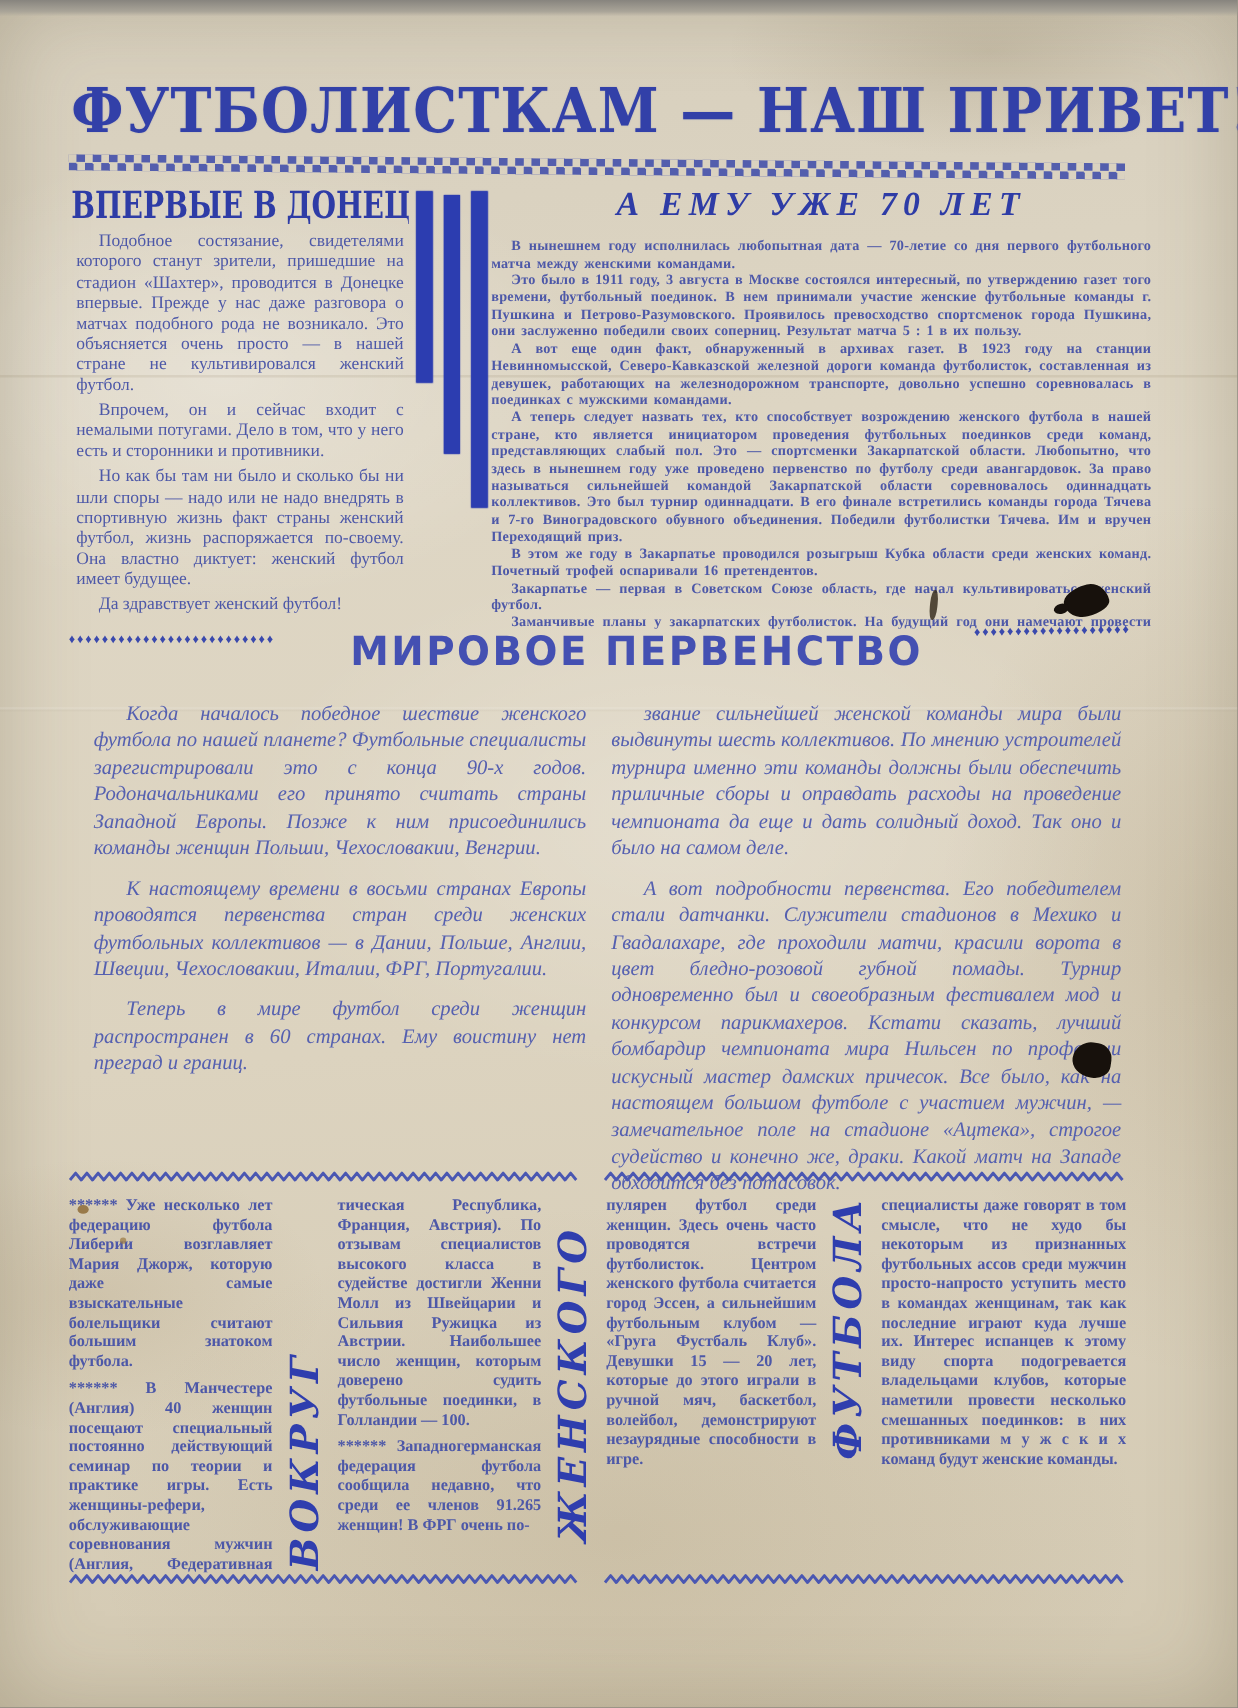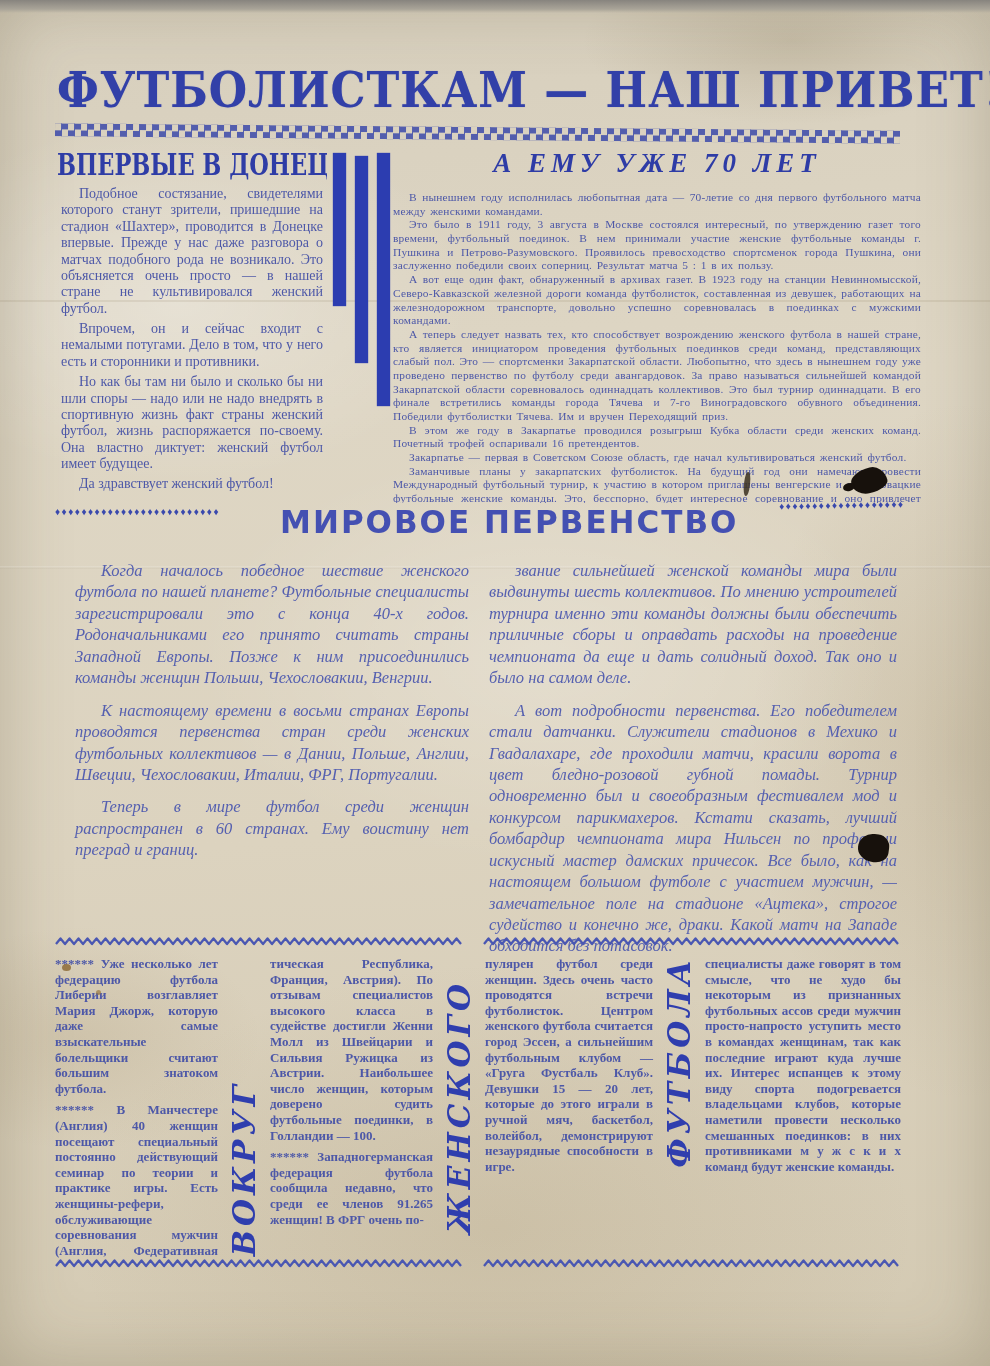--- a/index.html
+++ b/index.html
@@ -56,21 +56,21 @@
   .bars i:nth-child(2){height:207px;margin-top:3px;}
   .bars i:nth-child(3){height:253px;}
 
   
   .col-70let{position:absolute;top:148px;left:393px;width:528px;height:355px;overflow:hidden;}
   .col-70let h2{
     margin:0 0 12px 0;text-align:center;
     font-family:"Liberation Serif", serif;font-weight:700;font-style:italic;
     font-size:27px;letter-spacing:5px;color:#2e3ca6;white-space:nowrap;
   }
-  .col-70let p{font-size:11.4px;line-height:1.2;text-align:justify;text-indent:16px;margin:0;letter-spacing:.2px;word-spacing:1.5px;}
+  .col-70let p{font-size:11.4px;line-height:1.2;text-align:justify;text-indent:16px;margin:0;letter-spacing:.2px;word-spacing:1.5px;font-weight:bold;}
 
   
   .world-head{position:absolute;top:498px;left:55px;width:850px;display:flex;align-items:flex-start;}
   .diamonds{font-size:10px;letter-spacing:1.5px;color:#3a49ad;white-space:nowrap;overflow:hidden;}
   .d-left{width:250px;margin-top:8px;}
   .d-right{width:185px;margin-top:2px;transform:rotate(-1deg);text-align:right;}
   .world-head h2{
     flex:1;margin:6px 0 0 0;text-align:center;
     font-family:"DejaVu Sans", sans-serif;font-weight:700;
     font-size:31px;letter-spacing:2px;color:#4450b2;transform:scaleY(1.04);white-space:nowrap;
@@ -157,21 +157,21 @@
   </div>
 
   <div class="world-head">
     <span class="diamonds d-left">♦♦♦♦♦♦♦♦♦♦♦♦♦♦♦♦♦♦♦♦♦♦♦♦♦</span>
     <h2>МИРОВОЕ ПЕРВЕНСТВО</h2>
     <span class="diamonds d-right">♦♦♦♦♦♦♦♦♦♦♦♦♦♦♦♦♦♦♦</span>
   </div>
 
   <div class="world-cols">
     <div class="wc wc-l">
-      <p>Когда началось победное шествие женского футбола по нашей планете? Футбольные специалисты зарегистрировали это с конца 40-х годов. Родоначальниками его принято считать страны Западной Европы. Позже к ним присоединились команды женщин Польши, Чехословакии, Венгрии.</p>
+      <p>Когда началось победное шествие женского футбола по нашей планете? Футбольные специалисты зарегистрировали это с конца 90-х годов. Родоначальниками его принято считать страны Западной Европы. Позже к ним присоединились команды женщин Польши, Чехословакии, Венгрии.</p>
       <p>К настоящему времени в восьми странах Европы проводятся первенства стран среди женских футбольных коллективов — в Дании, Польше, Англии, Швеции, Чехословакии, Италии, ФРГ, Португалии.</p>
       <p>Теперь в мире футбол среди женщин распространен в 60 странах. Ему воистину нет преград и границ.</p>
     </div>
     <div class="wc wc-r">
       <p>звание сильнейшей женской команды мира были выдвинуты шесть коллективов. По мнению устроителей турнира именно эти команды должны были обеспечить приличные сборы и оправдать расходы на проведение чемпионата да еще и дать солидный доход. Так оно и было на самом деле.</p>
       <p>А вот подробности первенства. Его победителем стали датчанки. Служители стадионов в Мехико и Гвадалахаре, где проходили матчи, красили ворота в цвет бледно-розовой губной помады. Турнир одновременно был и своеобразным фестивалем мод и конкурсом парикмахеров. Кстати сказать, лучший бомбардир чемпионата мира Нильсен по профессии искусный мастер дамских причесок. Все было, как на настоящем большом футболе с участием мужчин, — замечательное поле на стадионе «Ацтека», строгое судейство и конечно же, драки. Какой матч на Западе обходится без потасовок.</p>
     </div>
   </div>
 
   <div class="wave-row wave-1">

